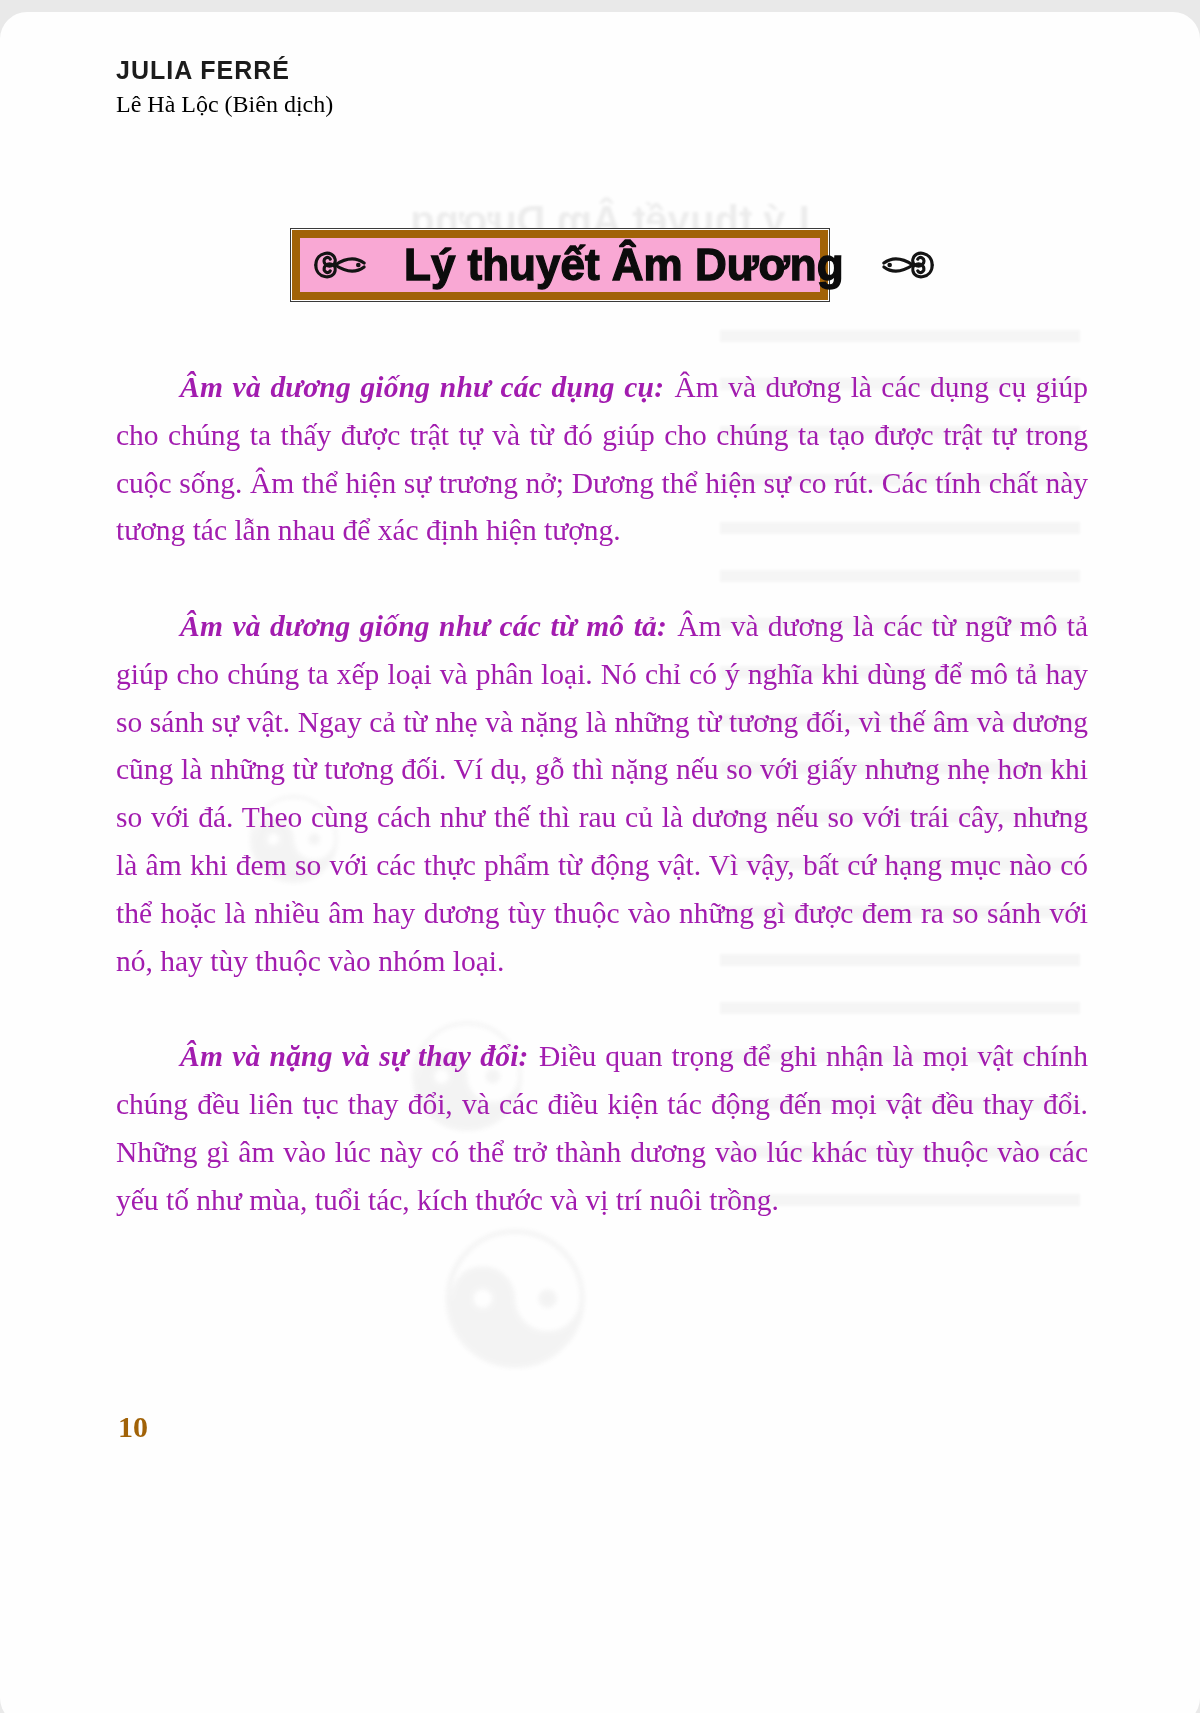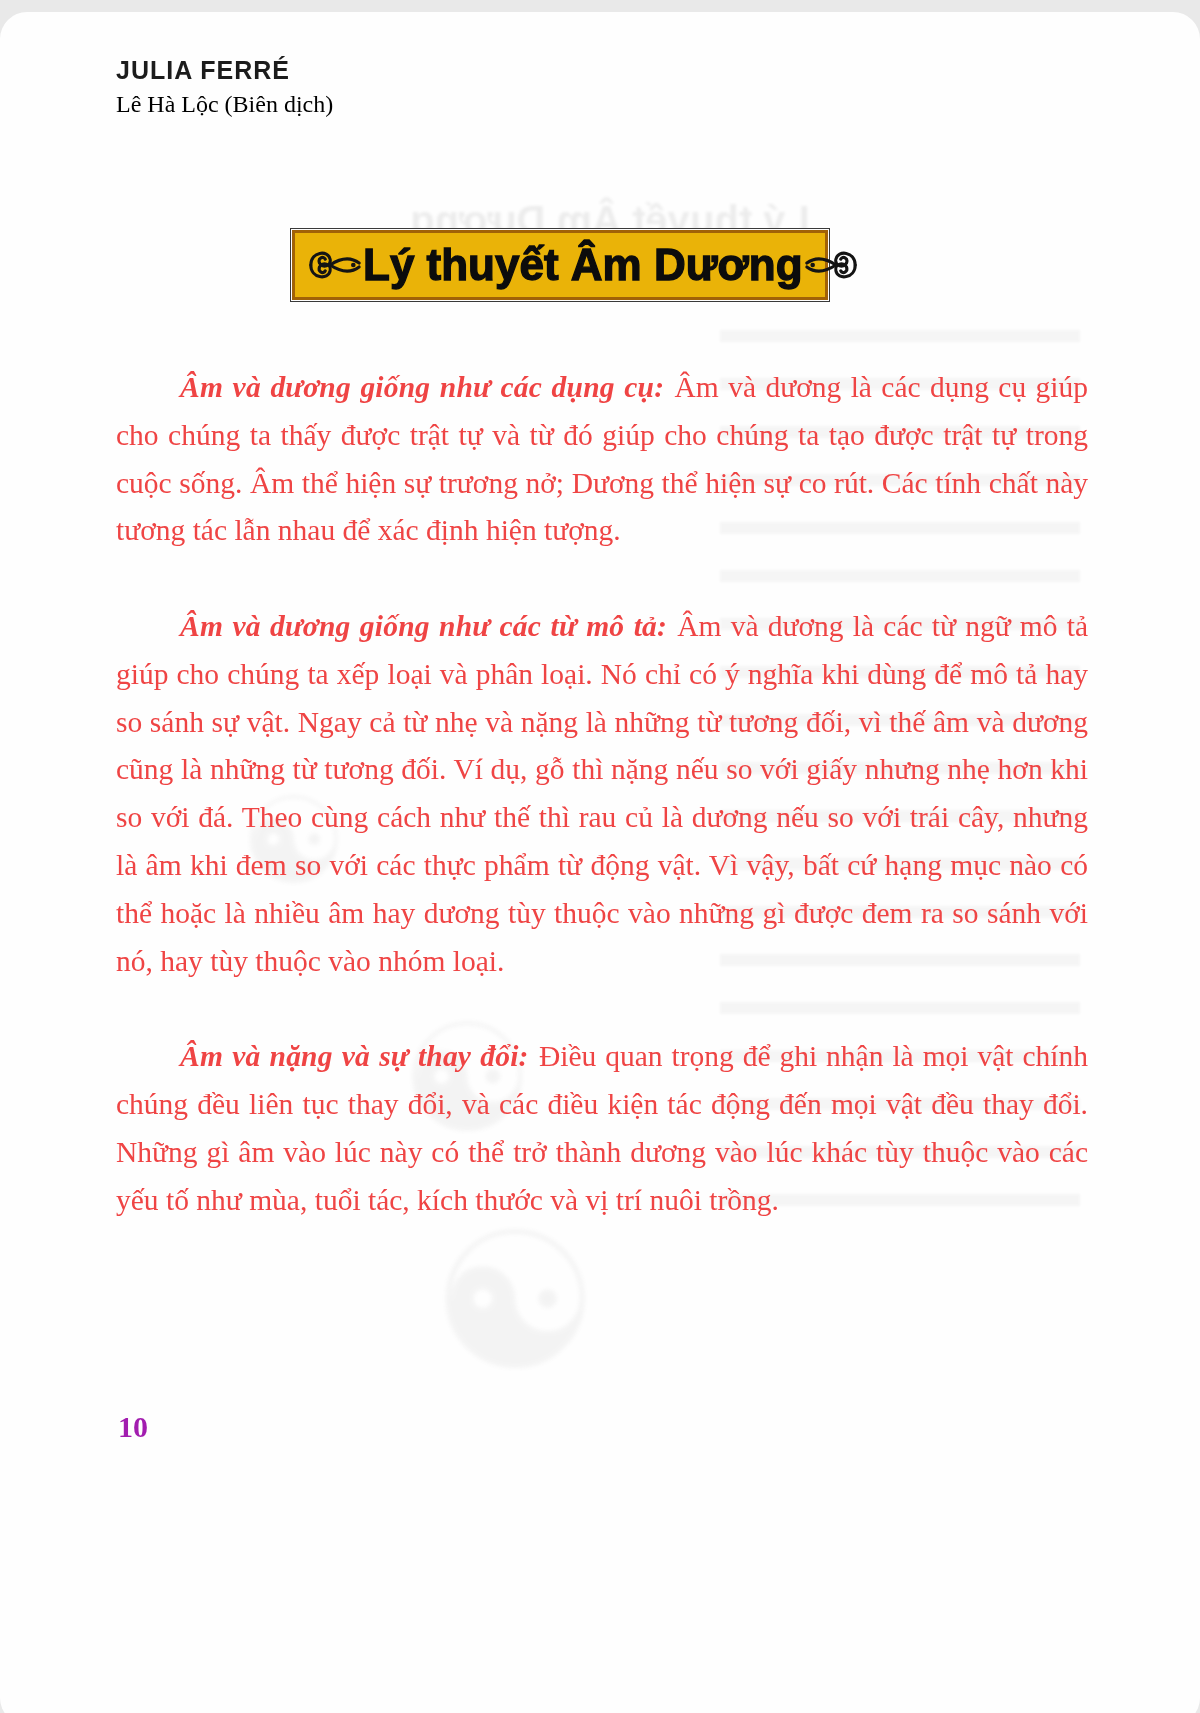--- a/index.html
+++ b/index.html
@@ -84,28 +84,29 @@
     pointer-events: none;
   }
 
   
   .banner {
     position: absolute;
     top: 218px;
     left: 292px;
     width: 536px;
     height: 70px;
-    border: 3px solid #a16207;
+    border: 8px solid #a16207;
     box-shadow: 0 0 0 1px #fff, 0 0 0 2px #3a3a3a;
-    background: #eab308;
+    background: #f9a8d4;
     display: flex;
     align-items: center;
     justify-content: space-between;
     padding: 0 10px;
     box-sizing: border-box;
+    gap: 36px;
   }
   .banner-title {
     font-family: "Liberation Sans", sans-serif;
     font-weight: bold;
     font-size: 44px;
     letter-spacing: 0px;
     color: #0c0c0c;
     -webkit-text-stroke: 1.3px #0c0c0c;
     white-space: nowrap;
     flex: 1;
@@ -121,41 +122,41 @@
 
   
   .body-text {
     position: absolute;
     top: 352px;
     left: 116px;
     width: 972px;
     font-size: 29.5px;
     line-height: 1.62;
     text-align: justify;
-    color: #ef4444;
+    color: #a21caf;
   }
   .para {
     margin: 0 0 48px 0;
     text-indent: 64px;
   }
   .lead {
     font-weight: bold;
     font-style: italic;
     margin-right: 0.35em;
     letter-spacing: 0.2px;
   }
 
   
   .page-number {
     position: absolute;
     top: 1398px;
     left: 118px;
     font-size: 30px;
     font-weight: bold;
-    color: #a21caf;
+    color: #a16207;
   }
 </style>
 </head>
 <body>
 
 <div class="page">
 
   <div class="ghost-title">Lý thuyết Âm Dương</div>
   <div class="ghost-lines"></div>
   <div class="ghost-yinyang ghost-yy-1">☯</div>

